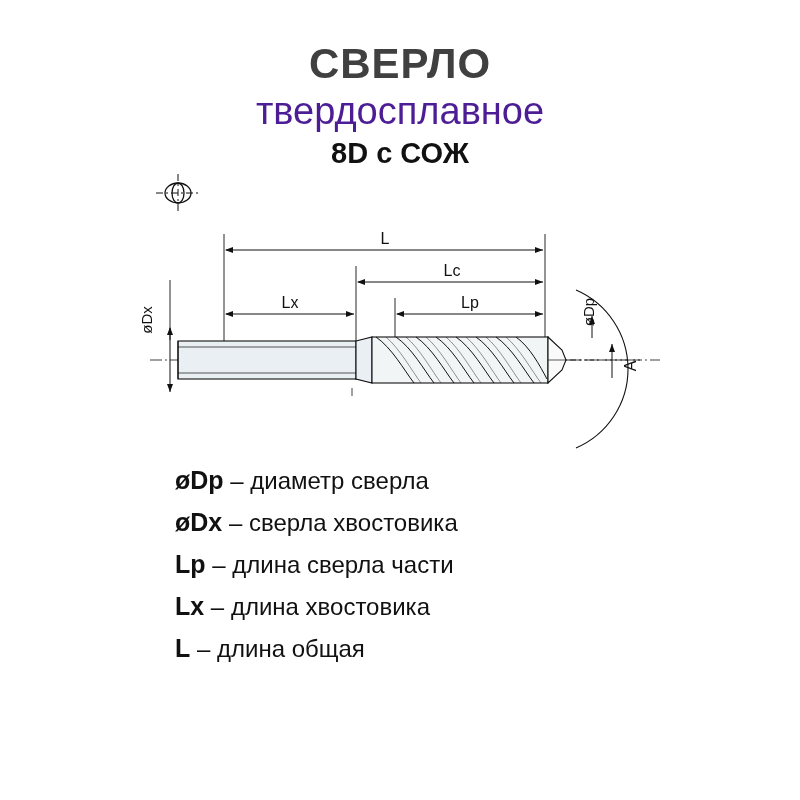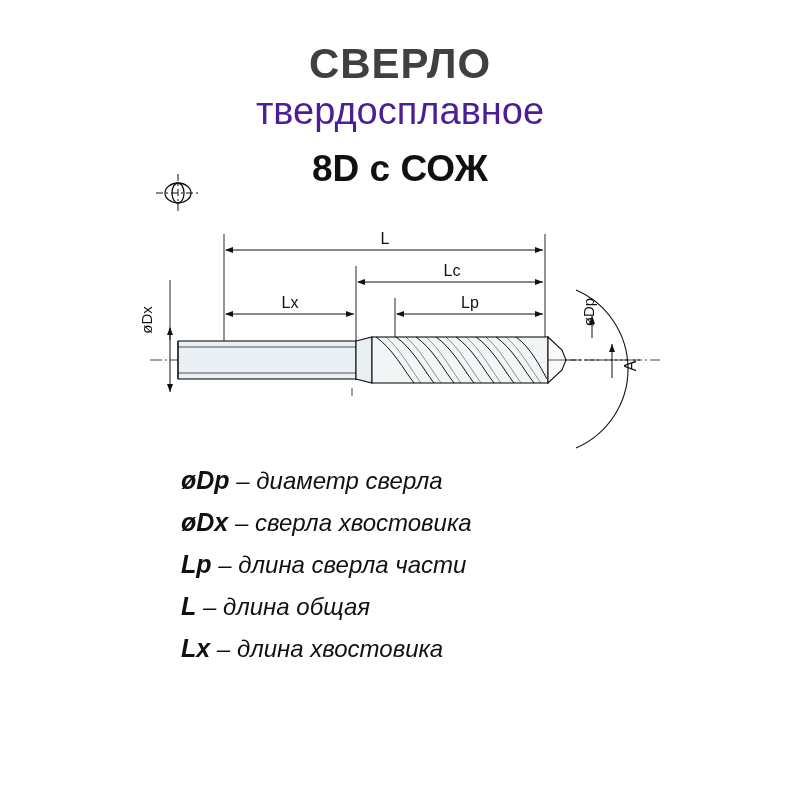--- a/index.html
+++ b/index.html
@@ -18,32 +18,32 @@
     position:absolute;left:0;top:42px;width:800px;text-align:center;
   }
   .title-main{
     font-size:42px;font-weight:bold;color:#404040;letter-spacing:1px;
     line-height:1.05;
   }
   .title-sub{
     font-size:38px;font-weight:normal;color:#4c1d95;line-height:1.15;margin-top:4px;
   }
   .title-sub2{
-    font-size:37px;font-weight:bold;color:#111;line-height:1.2;margin-top:13px;
+    font-size:29px;font-weight:bold;color:#111;line-height:1.2;margin-top:2px;
   }
 
   
   .proj-symbol{position:absolute;left:152px;top:172px;width:52px;height:42px;}
 
   
   .drawing{position:absolute;left:0;top:220px;width:800px;height:250px;}
 
   
   .legend{
-    position:absolute;left:181px;top:468px;width:600px;font-style:italic;
+    position:absolute;left:175px;top:468px;width:600px;
   }
   .legend-row{
     font-size:24px;line-height:1.0;margin-bottom:17px;white-space:nowrap;
   }
   .legend-sym{font-weight:bold;font-size:25px;}
   .legend-txt{font-weight:normal;}
   svg{display:block;}
   text{font-family:"Liberation Sans", sans-serif;}
 </style>
 </head>
@@ -169,22 +169,22 @@
     </div>
     <div class="legend-row">
       <span class="legend-sym">øDx</span>
       <span class="legend-txt">– сверла хвостовика</span>
     </div>
     <div class="legend-row">
       <span class="legend-sym">Lp</span>
       <span class="legend-txt">– длина сверла части</span>
     </div>
     <div class="legend-row">
+      <span class="legend-sym">Lx</span>
+      <span class="legend-txt">– длина хвостовика</span>
+    </div>
+    <div class="legend-row">
       <span class="legend-sym">L</span>
       <span class="legend-txt">– длина общая</span>
-    </div>
-    <div class="legend-row">
-      <span class="legend-sym">Lx</span>
-      <span class="legend-txt">– длина хвостовика</span>
     </div>
   </div>
 
 </div>
 
 </body></html>

